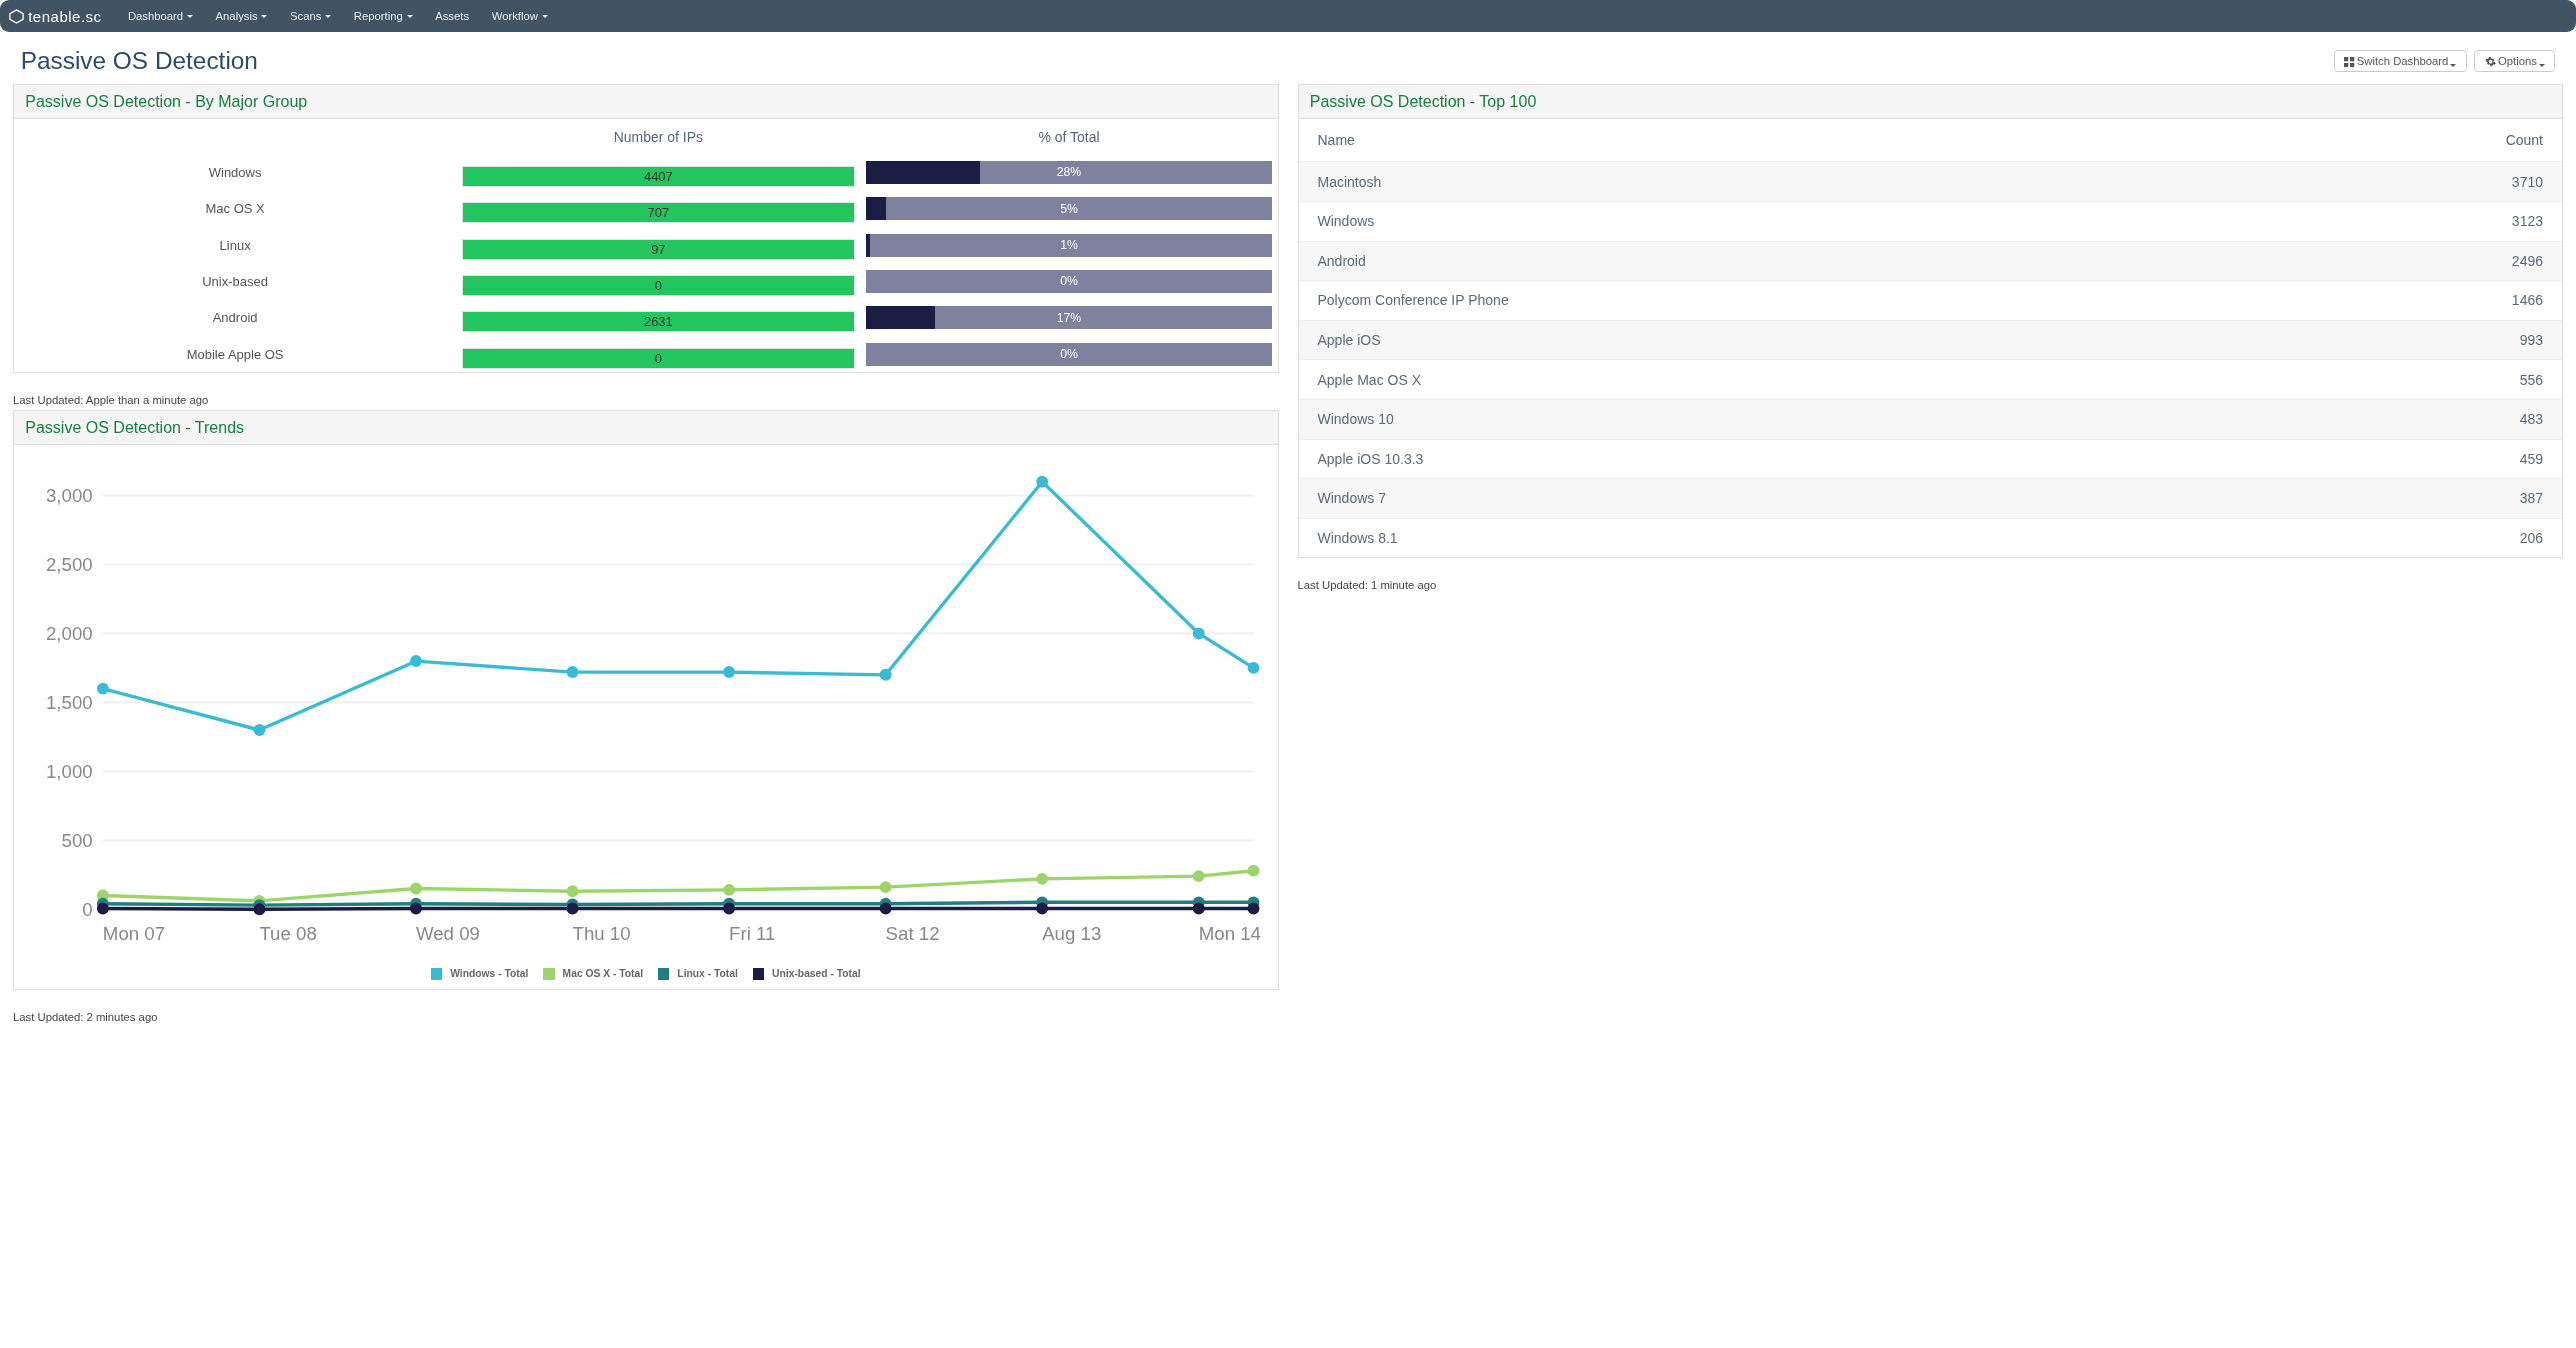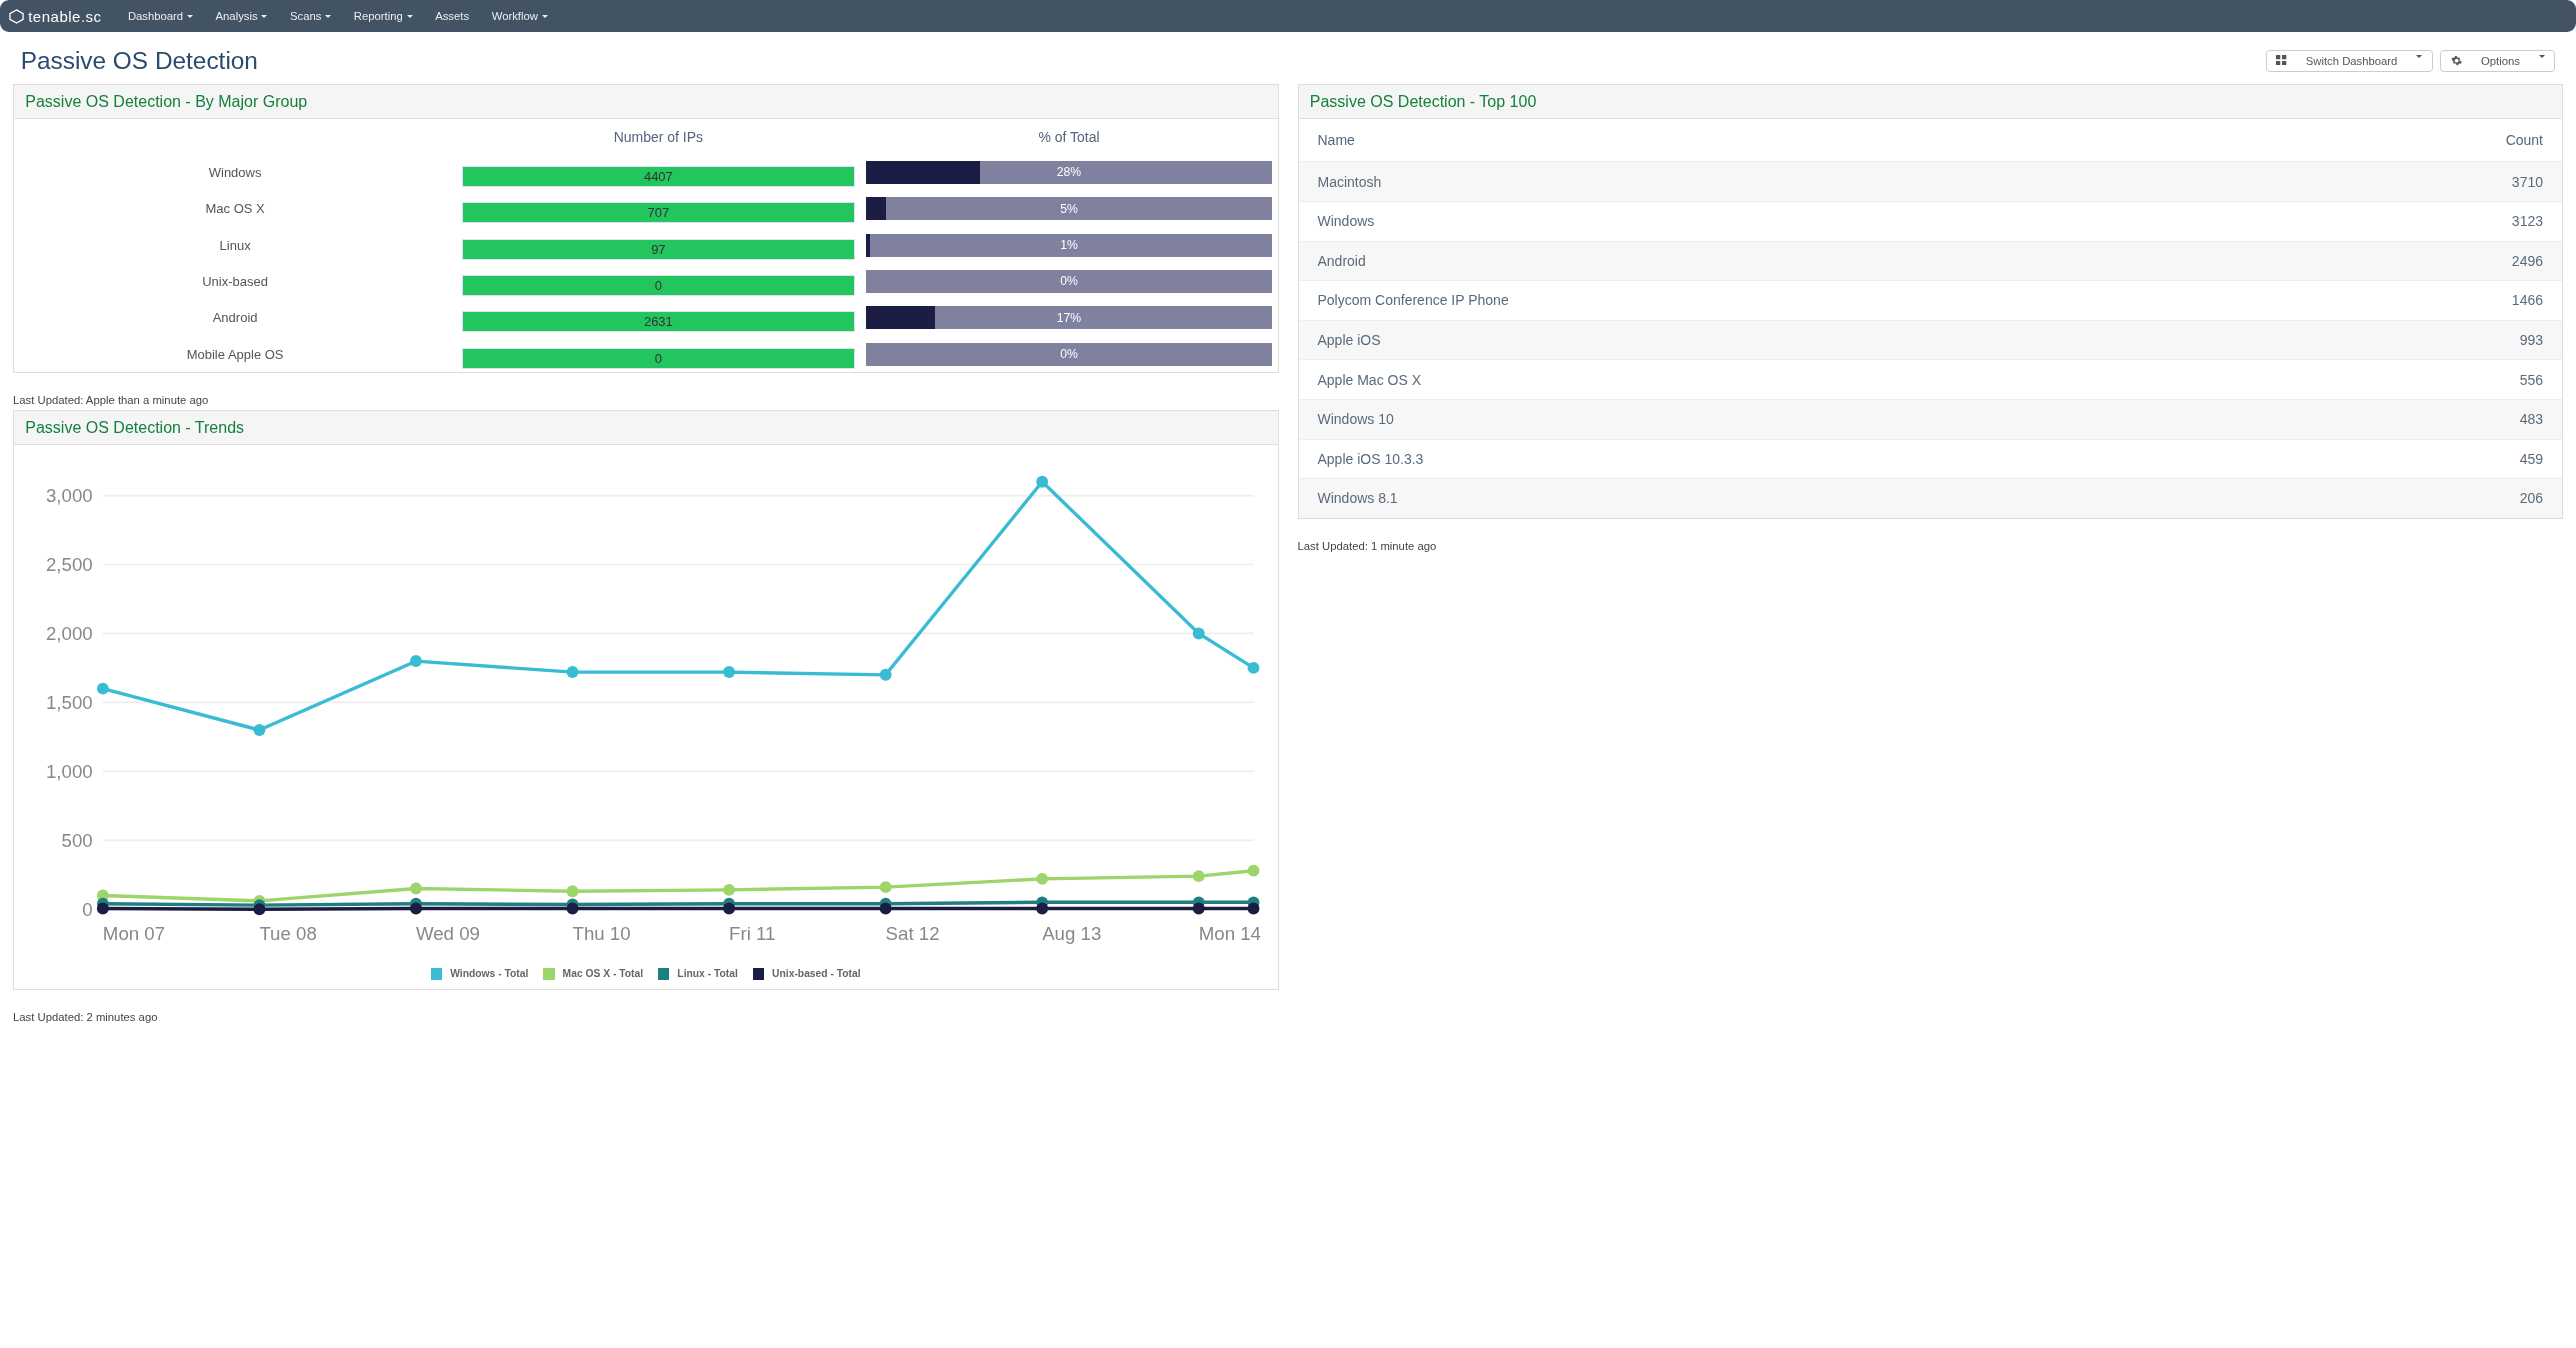--- a/index.html
+++ b/index.html
@@ -12,21 +12,21 @@
   .brand-name { font-weight: 300; font-size: 15px; letter-spacing: 0.5px; }
   .brand-logo svg { display:block; }
   .nav { display: flex; }
   .nav-item { padding: 0 11.3px; font-size: 11.3px; color: #fff; opacity: .9; display: flex; align-items: center; gap: 3.8px; cursor: pointer; }
   .caret-down { width:0; height:0; border-left:3.8px solid transparent; border-right:3.8px solid transparent; border-top:3.8px solid #fff; display:inline-block; }
 
   
   .page-header { display: flex; align-items: center; justify-content: space-between; padding: 15px 20.7px 3.8px; }
   .page-title { color: #2b4a6f; font-size: 24.4px; font-weight: 300; }
   .page-actions { display: flex; gap: 7.5px; }
-  .btn { display: inline-flex; align-items: flex-start; gap: 19px; font-size: 11.3px; color: #555; background: #fff; border: 0.9px solid #ccc; border-radius: 3.8px; padding: 3.8px 9.4px; cursor: pointer; }
+  .btn { display: inline-flex; align-items: flex-end; gap: 2px; font-size: 11.3px; color: #555; background: #fff; border: 0.9px solid #ccc; border-radius: 3.8px; padding: 3.8px 9.4px; cursor: pointer; }
   .btn .caret-dark { width:0; height:0; border-left:3.8px solid transparent; border-right:3.8px solid transparent; border-top:3.8px solid #555; }
   .btn svg { display:block; }
 
   
   .layout { display: flex; gap: 19px; padding: 5.6px 13px 19px; align-items: flex-start; }
   .col { flex: 1; }
   .panel { border: 0.9px solid #ddd; background: #fff; margin-bottom: 17px; }
   .panel-header { background: #f5f5f5; border-bottom: 0.9px solid #ddd; color: #15803d; font-size: 16px; font-weight: 400; padding: 7.5px 11.3px; }
   .panel-footer { font-size: 11.3px; color: #444; padding: 3.8px 0; }
 
@@ -366,20 +366,24 @@
             </tr>
             <tr>
     <td>Windows 10</td>
     <td class="count-col">483</td>
             </tr>
             <tr>
     <td>Apple iOS 10.3.3</td>
     <td class="count-col">459</td>
             </tr>
             <tr>
+    <td>Windows 7</td>
+    <td class="count-col">387</td>
+            </tr>
+            <tr>
     <td>Windows 8.1</td>
     <td class="count-col">206</td>
             </tr>
           </tbody>
       </table>
     </div>
     <div class="panel-footer">Last Updated: 1 minute ago</div>
   </div>
 </div>
 

